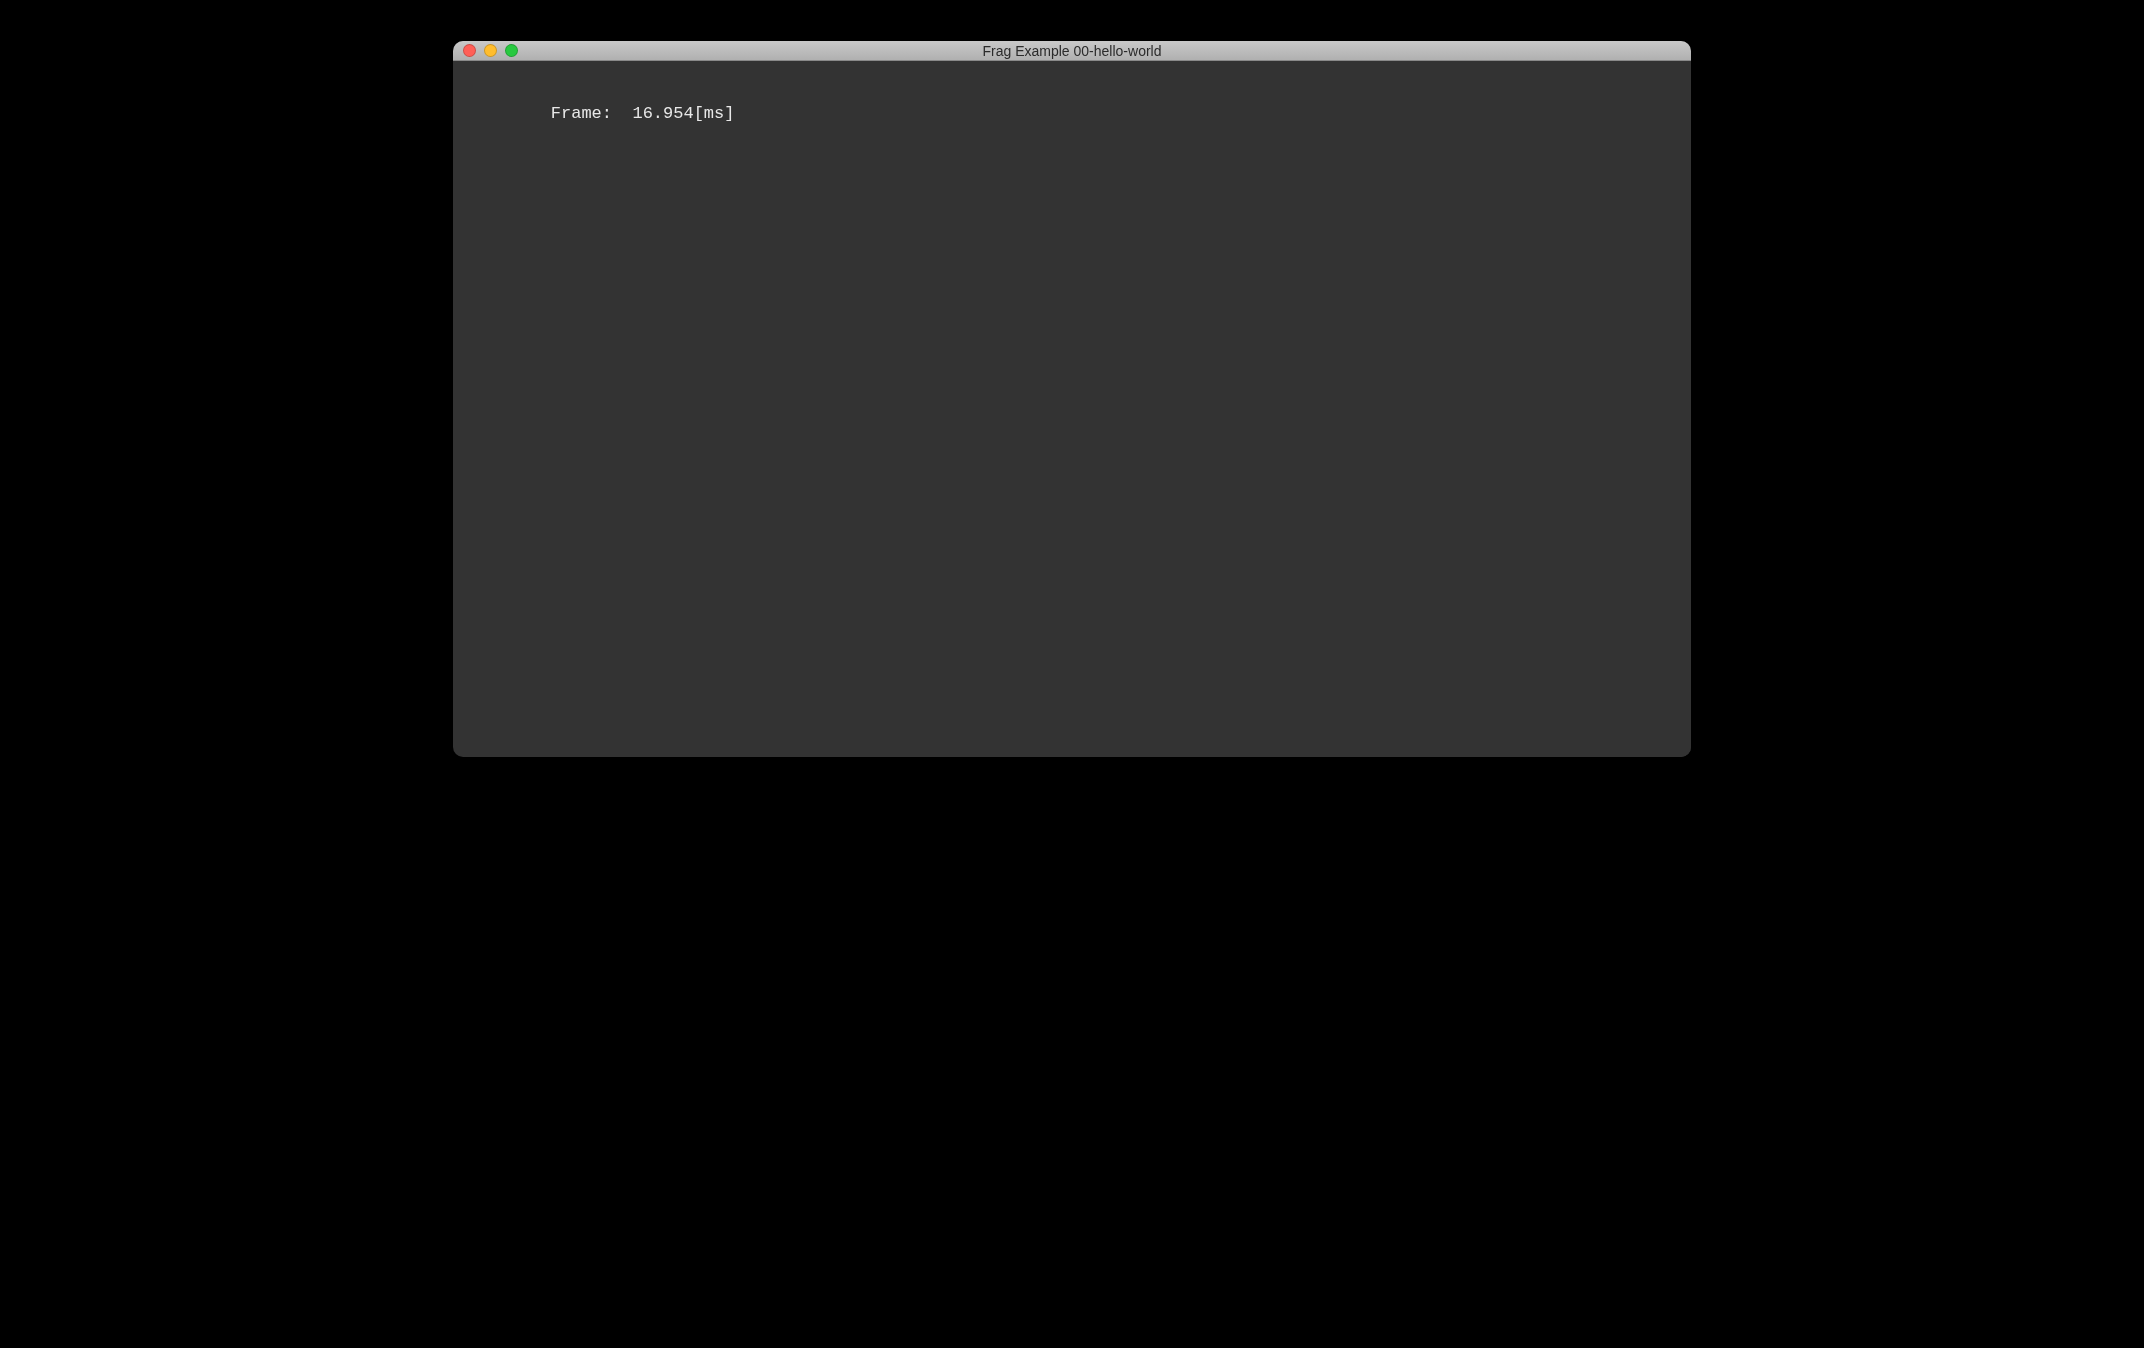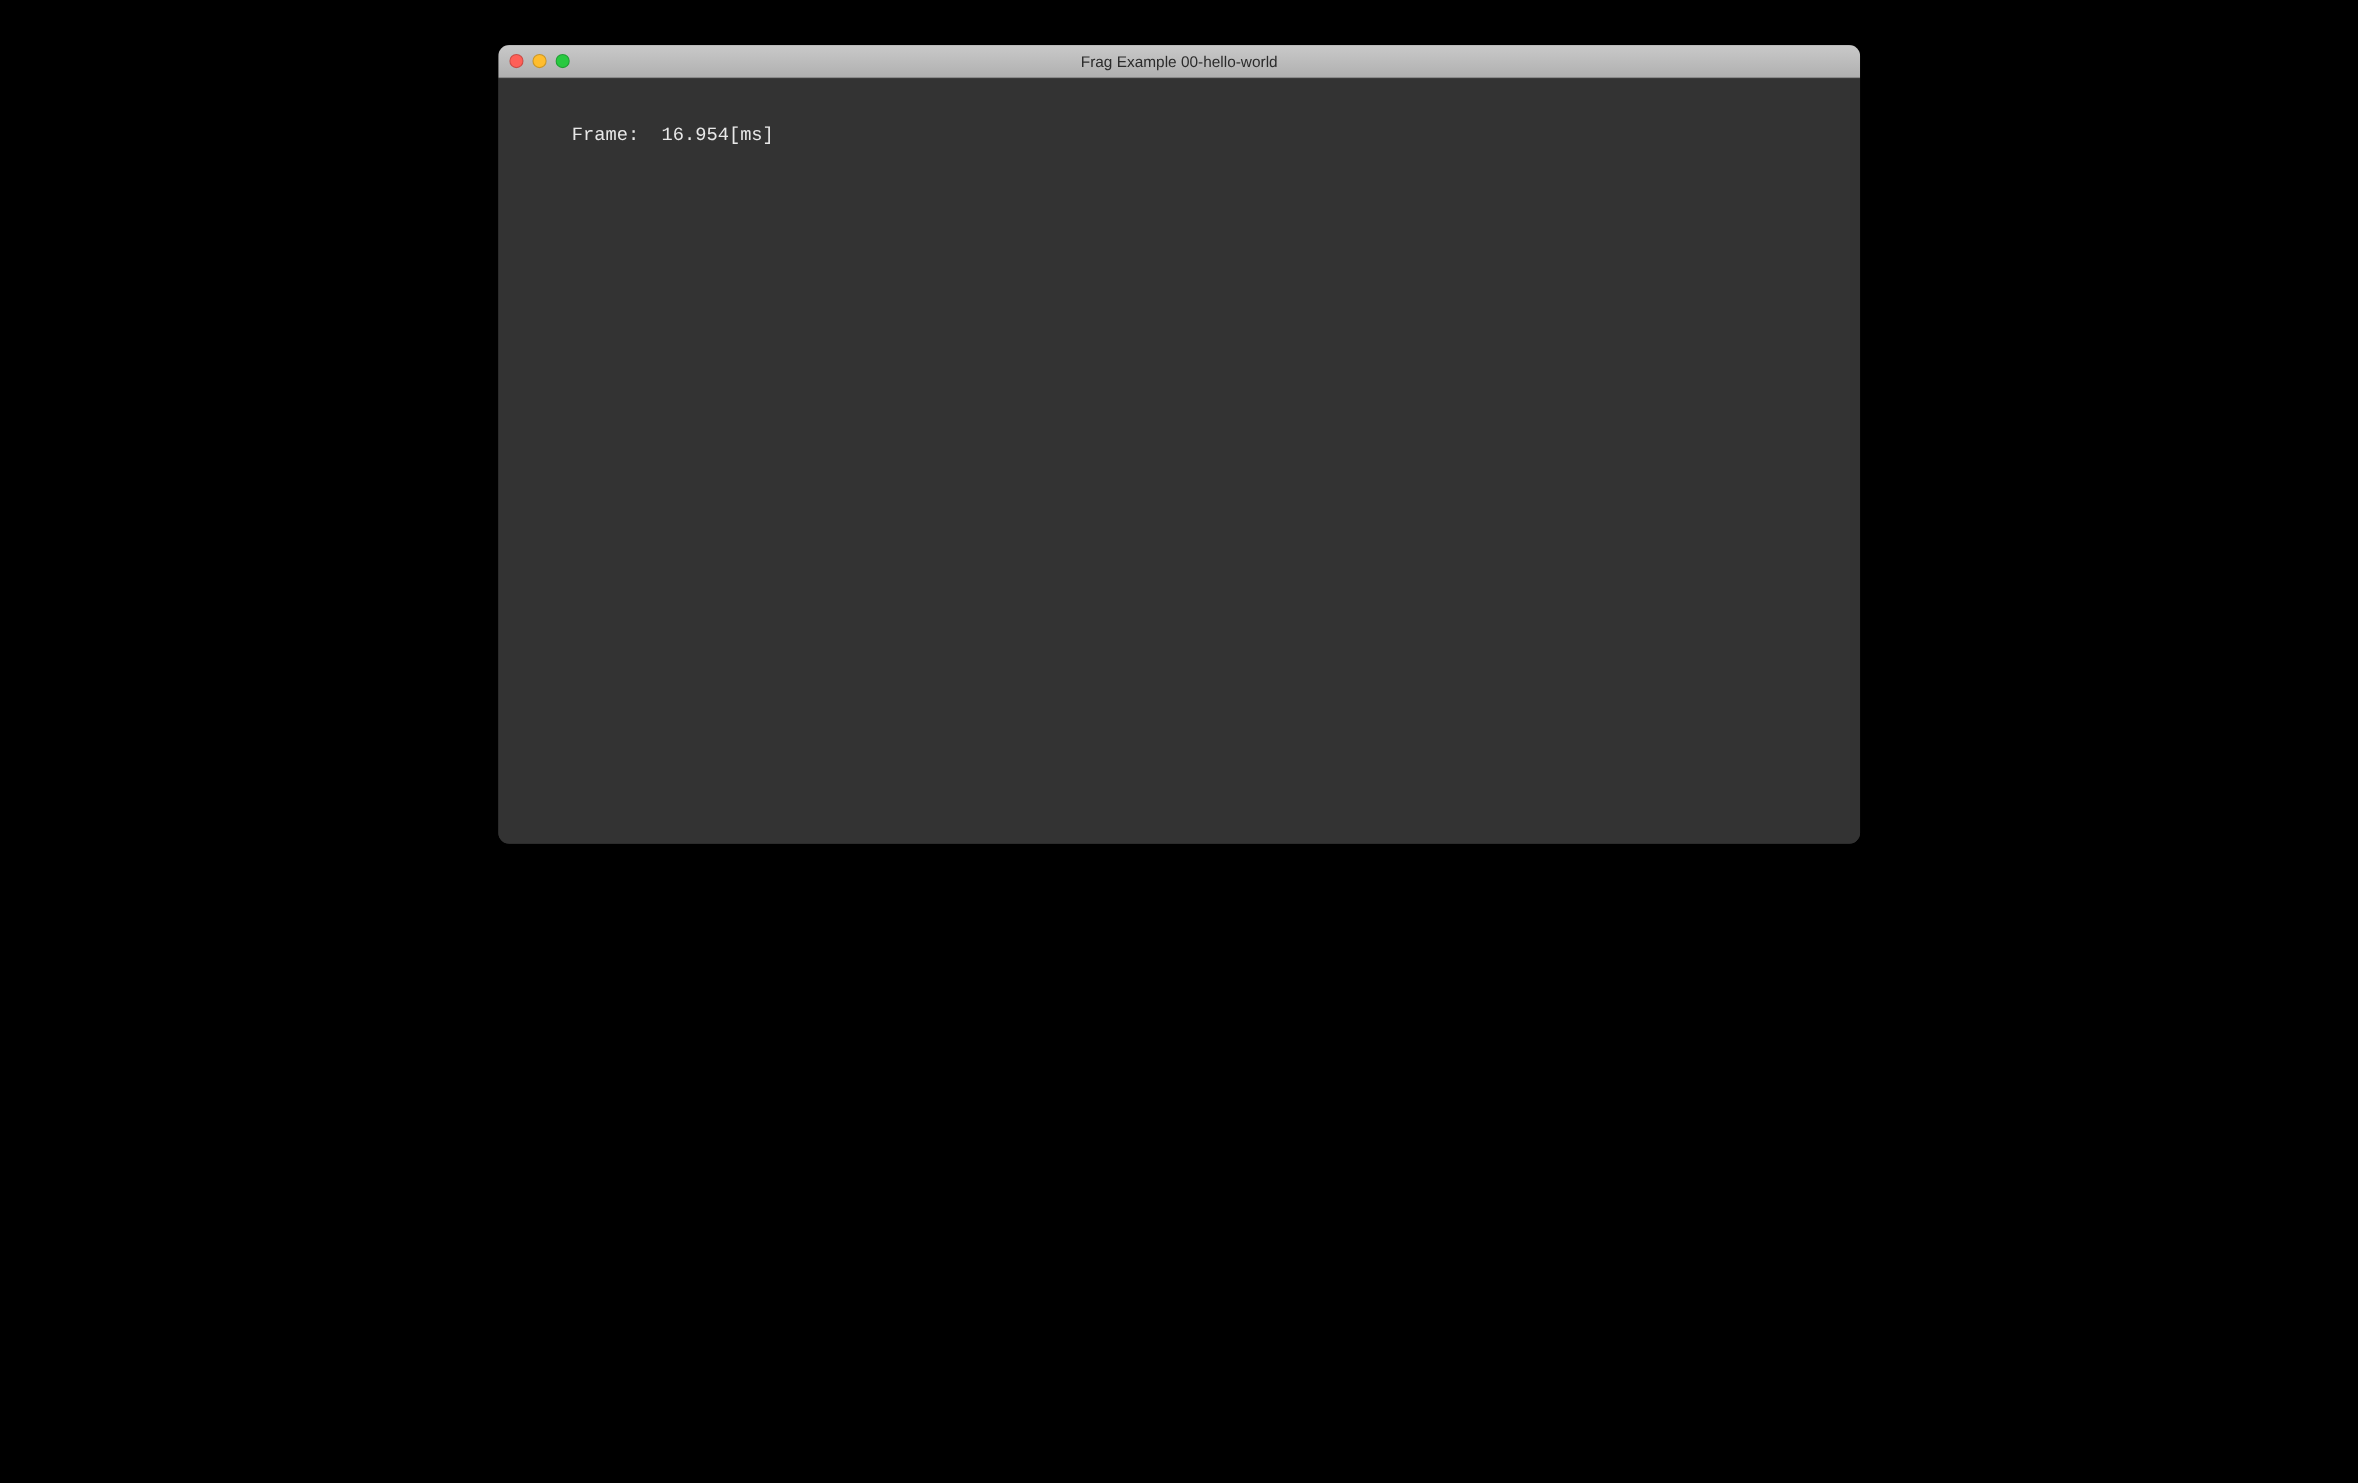--- a/index.html
+++ b/index.html
@@ -18,21 +18,21 @@
     }
     .window {
       width: 1238px;
       margin-top: 41px;
       background: #333333;
       border-radius: 10px;
       overflow: hidden;
       box-shadow: 0 20px 60px rgba(0,0,0,0.6);
     }
     .titlebar {
-      height: 30px;
+      height: 20px;
       background: linear-gradient(to bottom, #c9c9c9, #b0b0b0);
       display: flex;
       align-items: center;
       position: relative;
       border-bottom: 1px solid #8a8a8a;
     }
     .traffic-lights {
       display: flex;
       align-items: center;
       gap: 8px;
@@ -57,20 +57,21 @@
       pointer-events: none;
     }
     .content {
       background: #333333;
       height: 696px;
       padding: 24px 26px;
       font-family: "Menlo", "Consolas", "Courier New", monospace;
       font-size: 17px;
       color: #e8e8e8;
       white-space: pre;
+      margin-left: 31px;
     }
     .frame-line {
       letter-spacing: 0px;
     }
   </style>
 </head>
 <body>
 
 <div class="window">
   <div class="titlebar">

